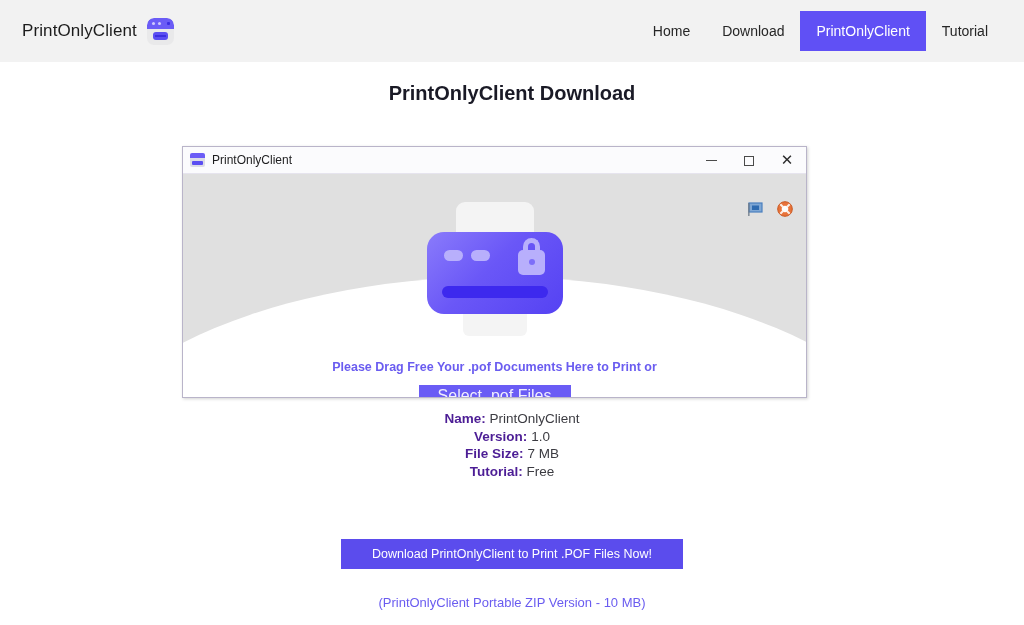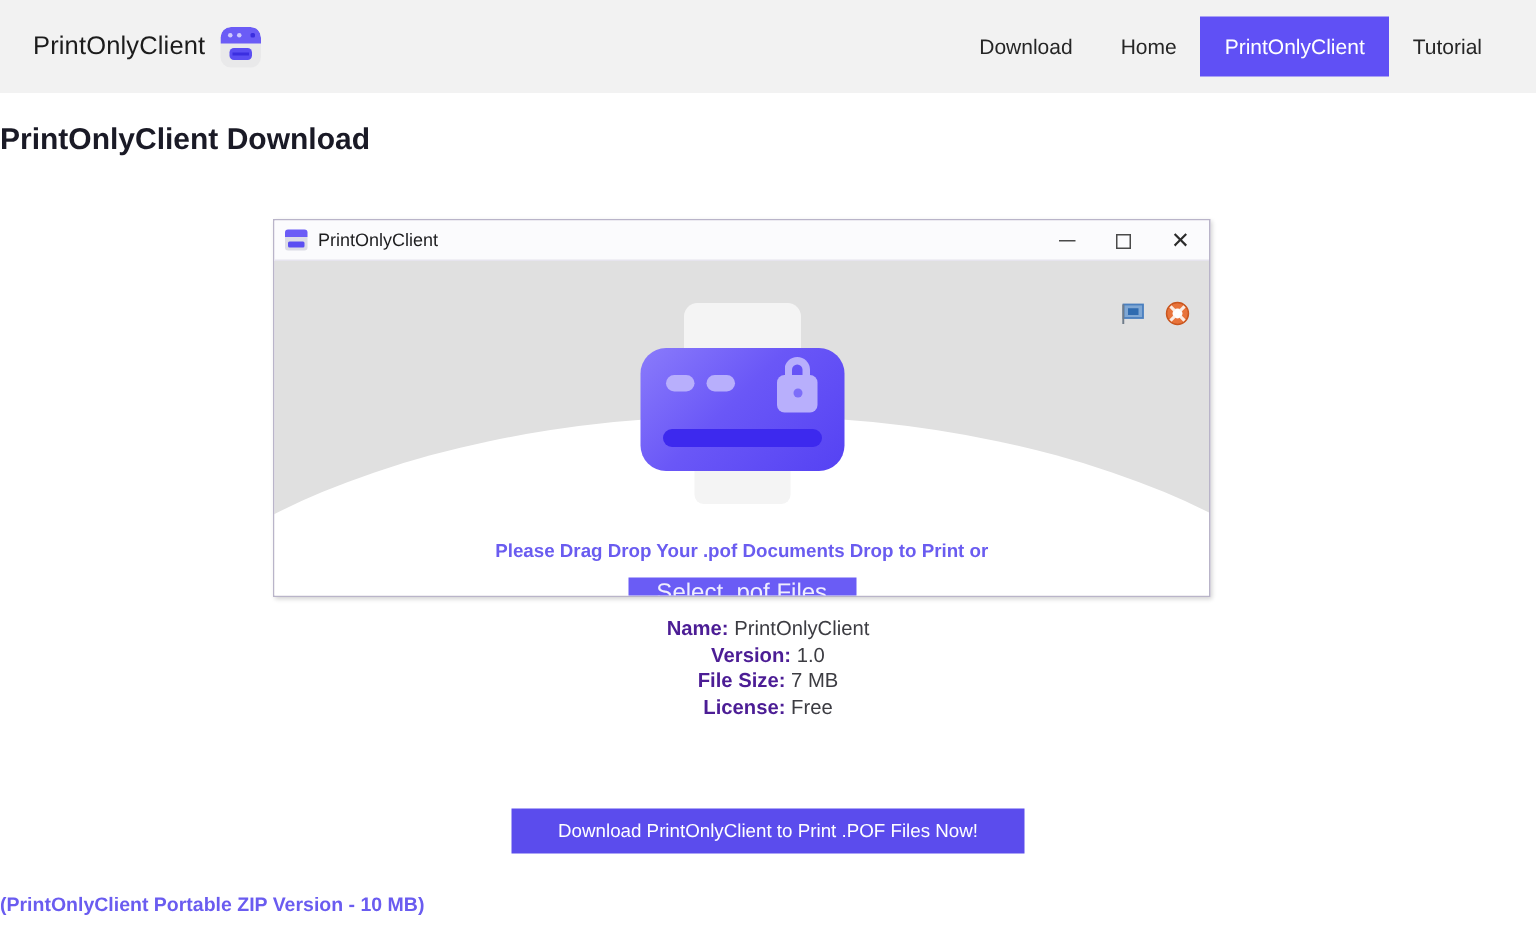--- a/index.html
+++ b/index.html
@@ -78,21 +78,21 @@
     white-space: nowrap;
   }
   .nav-item.active {
     background: #6050f5;
     color: #ffffff;
   }
 
   
   .page-title {
     margin-top: 20px;
-    text-align: left;
+    text-align: center;
     font-size: 20px;
     font-weight: bold;
     color: #1a1a26;
   }
 
   
   .app-window {
     position: absolute;
     left: 182px; top: 146px;
     width: 625px; height: 252px;
@@ -284,46 +284,46 @@
     width: 342px; height: 30px;
     background: #5b4ced;
     color: #ffffff;
     font-size: 12.5px;
     display: flex; align-items: center; justify-content: center;
     cursor: pointer;
   }
   .zip-link {
     position: absolute;
     left: 0; right: 0; top: 595px;
+    text-align: center;
     font-size: 13px;
     color: #6a5cf0;
     cursor: pointer;
-    font-weight: bold;
   }
 </style>
 </head>
 <body>
 
 <header class="site-header">
   <div class="brand">
     <span class="brand-name">PrintOnlyClient</span>
     <span class="brand-logo">
       <span class="lid">
         <i class="d1"></i>
         <i class="d2"></i>
         <i class="d3"></i>
       </span>
       <span class="body"></span>
       <span class="slot"></span>
     </span>
   </div>
 
   <nav class="main-nav">
+    <div class="nav-item">Home</div>
     <div class="nav-item">Download</div>
-    <div class="nav-item">Home</div>
     <div class="nav-item active">PrintOnlyClient</div>
     <div class="nav-item">Tutorial</div>
   </nav>
 </header>
 
 <h1 class="page-title">PrintOnlyClient Download</h1>
 
 <div class="app-window">
 
   <div class="titlebar">
@@ -372,38 +372,38 @@
       <div class="printer-box">
         <span class="pill p1"></span>
         <span class="pill p2"></span>
         <span class="lock-shackle"></span>
         <span class="lock-body"></span>
         <span class="lock-keyhole"></span>
         <span class="slot-bar"></span>
       </div>
     </div>
 
-    <div class="drop-text">Please Drag  Drop Your .pof Documents Drop to Print or</div>
+    <div class="drop-text">Please Drag  Free Your .pof Documents Here to Print or</div>
     <div class="select-btn">Select .pof Files</div>
   </div>
 </div>
 
 <div class="specs">
   <div class="spec-line">
     <b>Name:</b>
     <span>PrintOnlyClient</span>
   </div>
   <div class="spec-line">
     <b>Version:</b>
     <span>1.0</span>
   </div>
   <div class="spec-line">
     <b>File Size:</b>
     <span>7 MB</span>
   </div>
   <div class="spec-line">
-    <b>License:</b>
+    <b>Tutorial:</b>
     <span>Free</span>
   </div>
 </div>
 
 <div class="download-btn">Download PrintOnlyClient to Print .POF Files Now!</div>
 <div class="zip-link">(PrintOnlyClient Portable ZIP Version - 10 MB)</div>
 
 </body></html>

